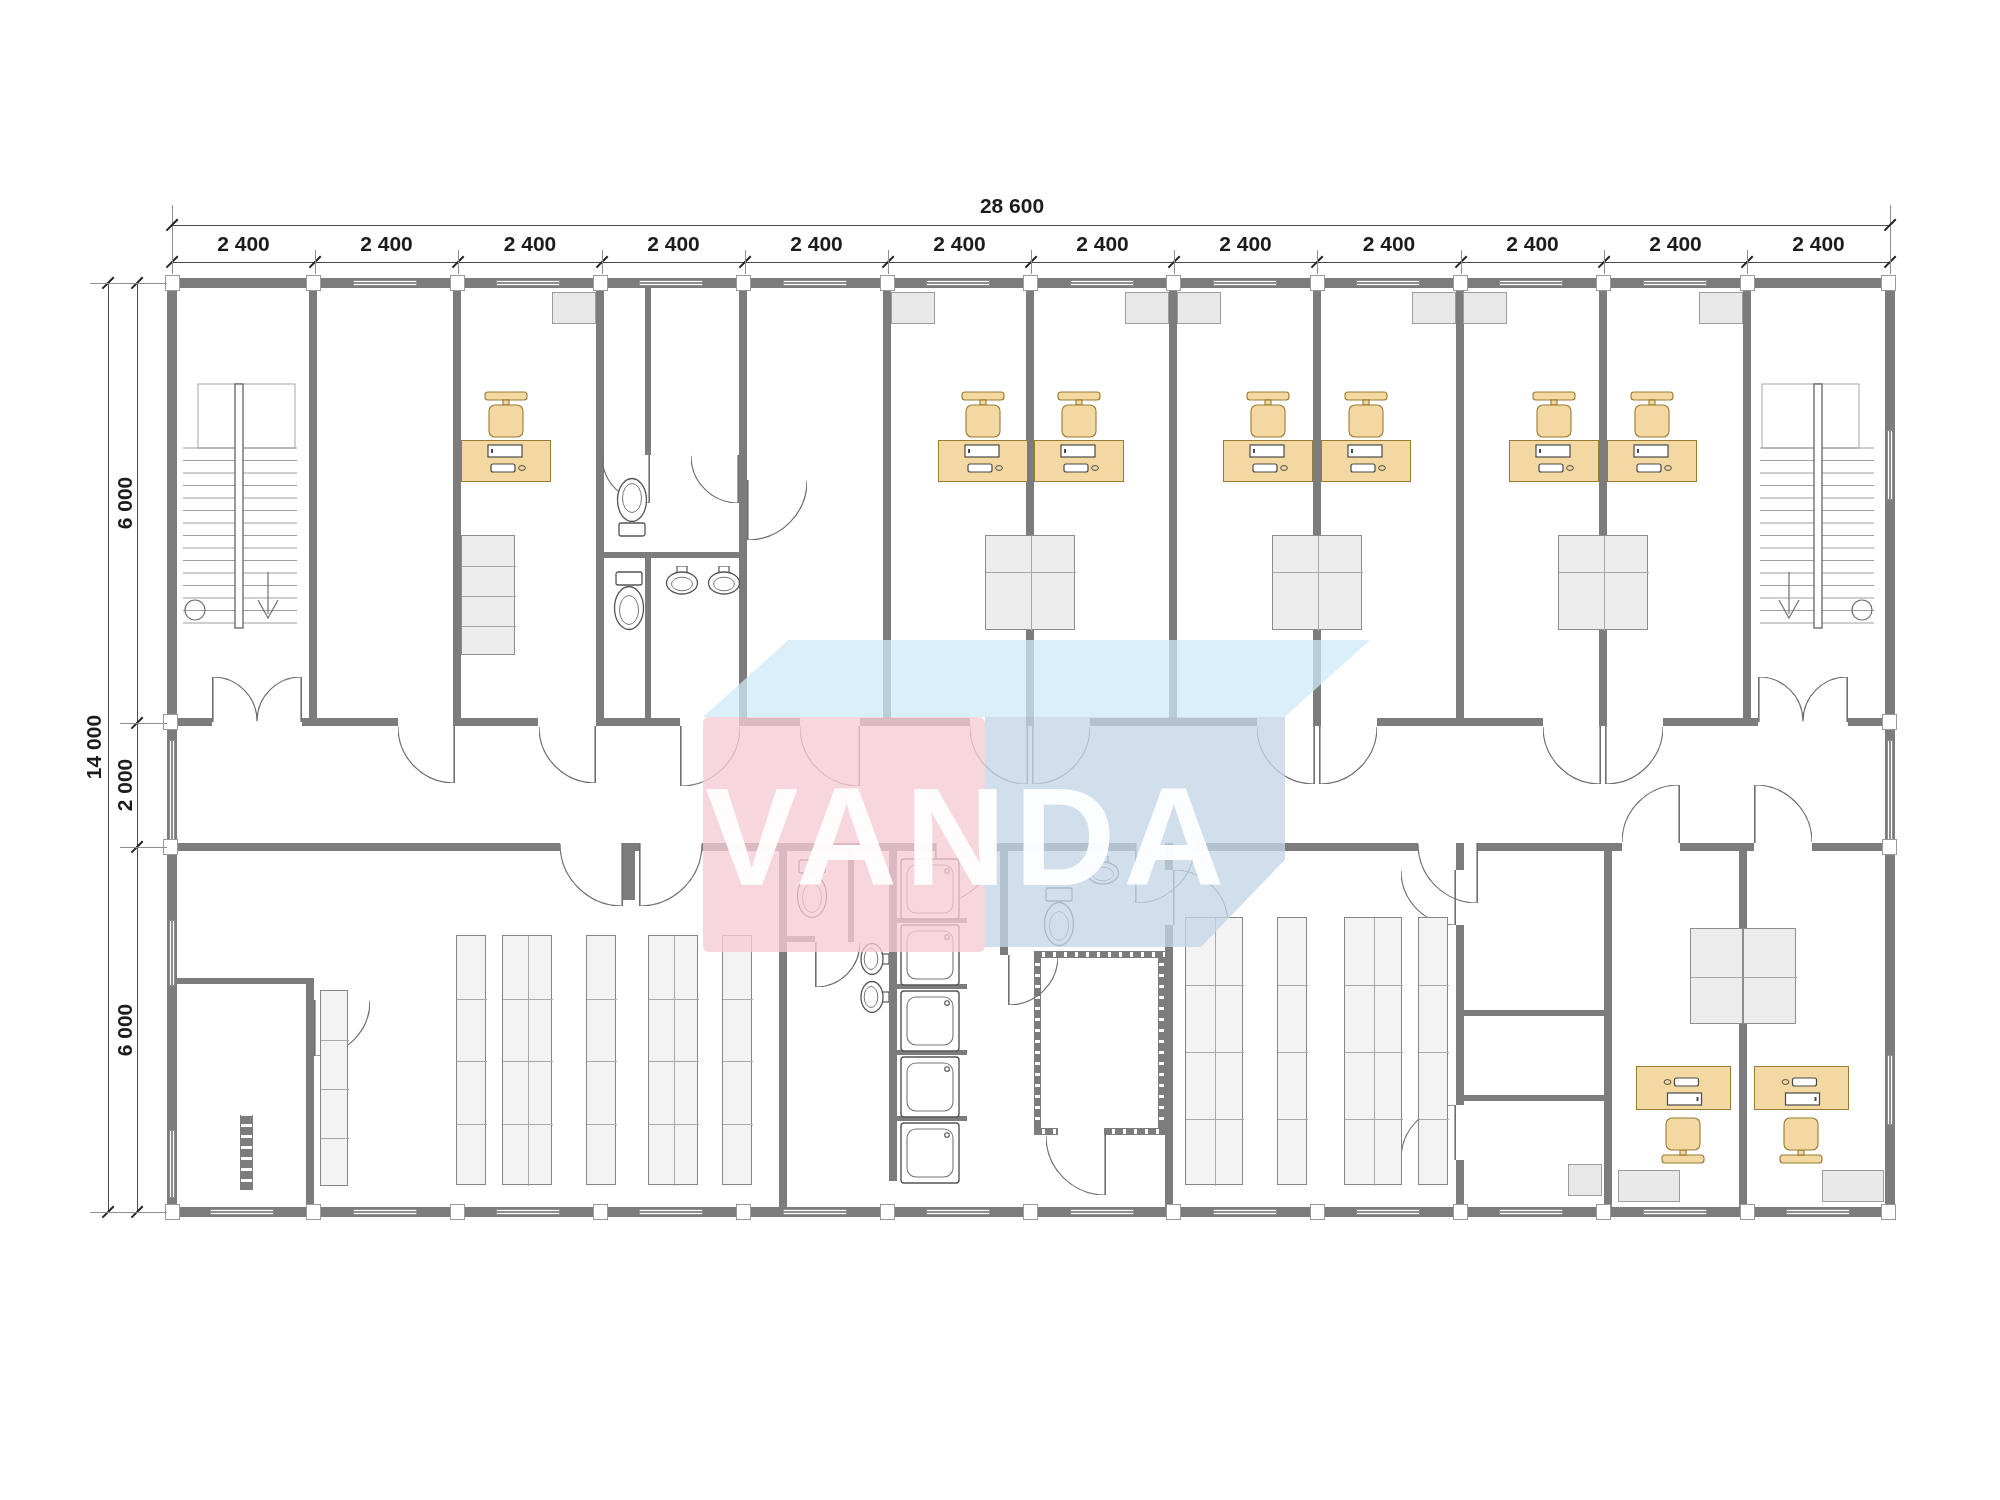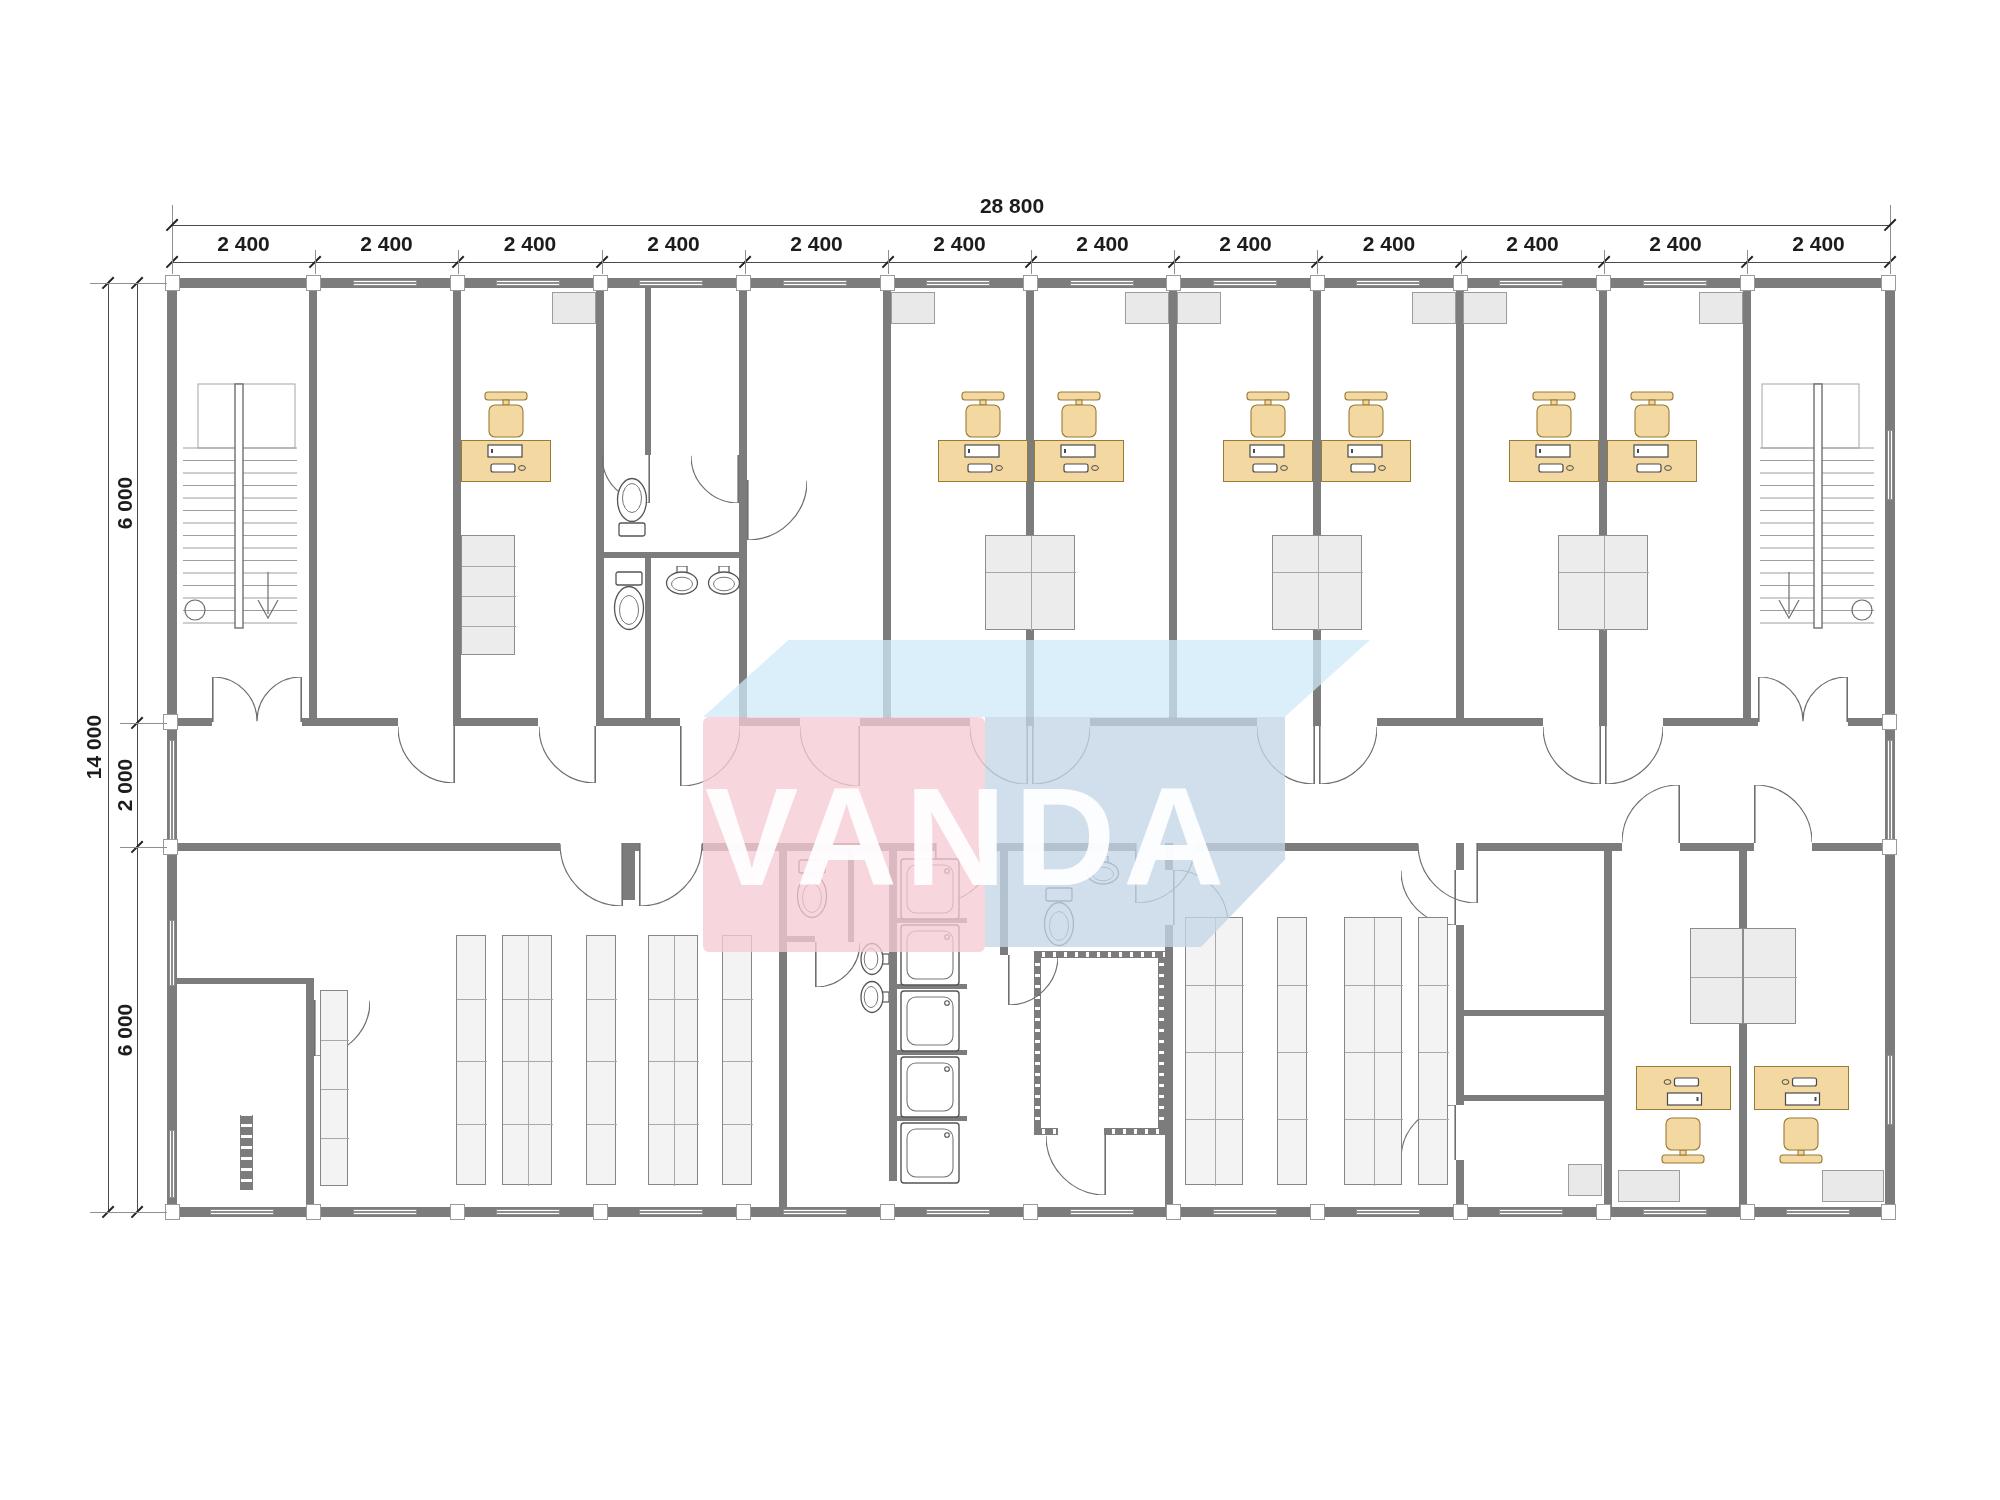--- a/index.html
+++ b/index.html
@@ -594,21 +594,21 @@
     <div id="wm-side" class="wm-face" style="left: 985px; top: 717px; width: 300px; height: 230px; clip-path: polygon(0px 0px, 100% 0px, 100% 62%, 72% 100%, 0px 100%); background: rgba(196, 214, 232, 0.78);"></div>
     <div id="wm-text" style="left:705px;top:762px;width:470px;height:150px;">VANDA</div>
   </div>
 
   <div id="layer-dims">
       <div class="dimline" style="position: absolute; left: 172px; top: 225px; width: 1718px; height: 1px;"></div>
       <div class="stub" style="position: absolute; left: 172px; top: 205px; width: 1px; height: 69px;"></div>
       <div class="stub" style="position: absolute; left: 1890px; top: 205px; width: 1px; height: 69px;"></div>
       <div class="tick" style="position: absolute; left: 164px; top: 224px; width: 16px; height: 1.8px;"></div>
       <div class="tick" style="position: absolute; left: 1882px; top: 224px; width: 16px; height: 1.8px;"></div>
-      <div class="dimlabel" style="position: absolute; left: 952px; top: 194px; width: 120px; height: 26px;">28 800</div>
+      <div class="dimlabel" style="position: absolute; left: 952px; top: 194px; width: 120px; height: 26px;">28 600</div>
       <div class="dimline" style="position: absolute; left: 172px; top: 262px; width: 1718px; height: 1px;"></div>
       <div class="tick" style="position: absolute; left: 164px; top: 261px; width: 16px; height: 1.8px;"></div>
       <div class="stub" style="position: absolute; left: 172px; top: 250px; width: 1px; height: 24px;"></div>
       <div class="tick" style="position: absolute; left: 307px; top: 261px; width: 16px; height: 1.8px;"></div>
       <div class="stub" style="position: absolute; left: 315px; top: 250px; width: 1px; height: 24px;"></div>
       <div class="tick" style="position: absolute; left: 450px; top: 261px; width: 16px; height: 1.8px;"></div>
       <div class="stub" style="position: absolute; left: 458px; top: 250px; width: 1px; height: 24px;"></div>
       <div class="tick" style="position: absolute; left: 594px; top: 261px; width: 16px; height: 1.8px;"></div>
       <div class="stub" style="position: absolute; left: 602px; top: 250px; width: 1px; height: 24px;"></div>
       <div class="tick" style="position: absolute; left: 737px; top: 261px; width: 16px; height: 1.8px;"></div>

